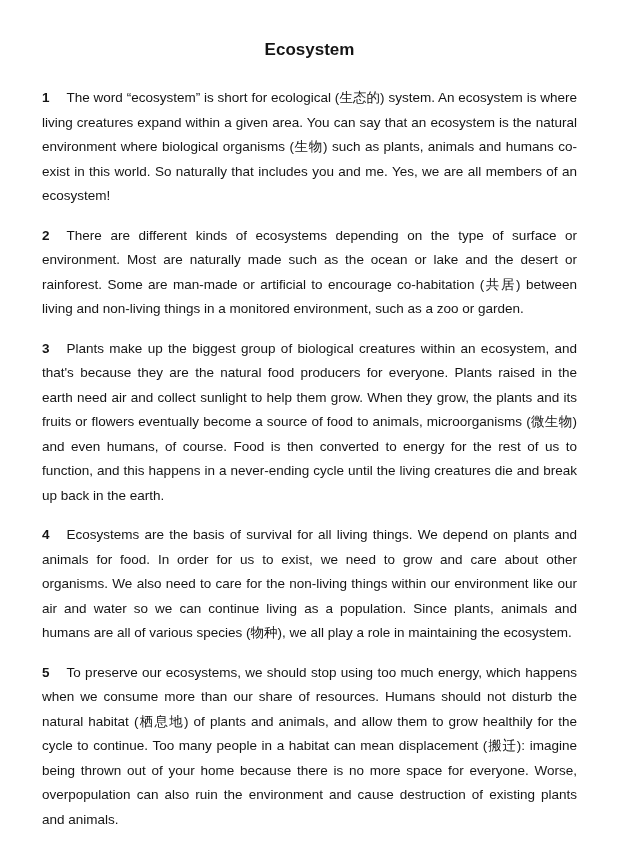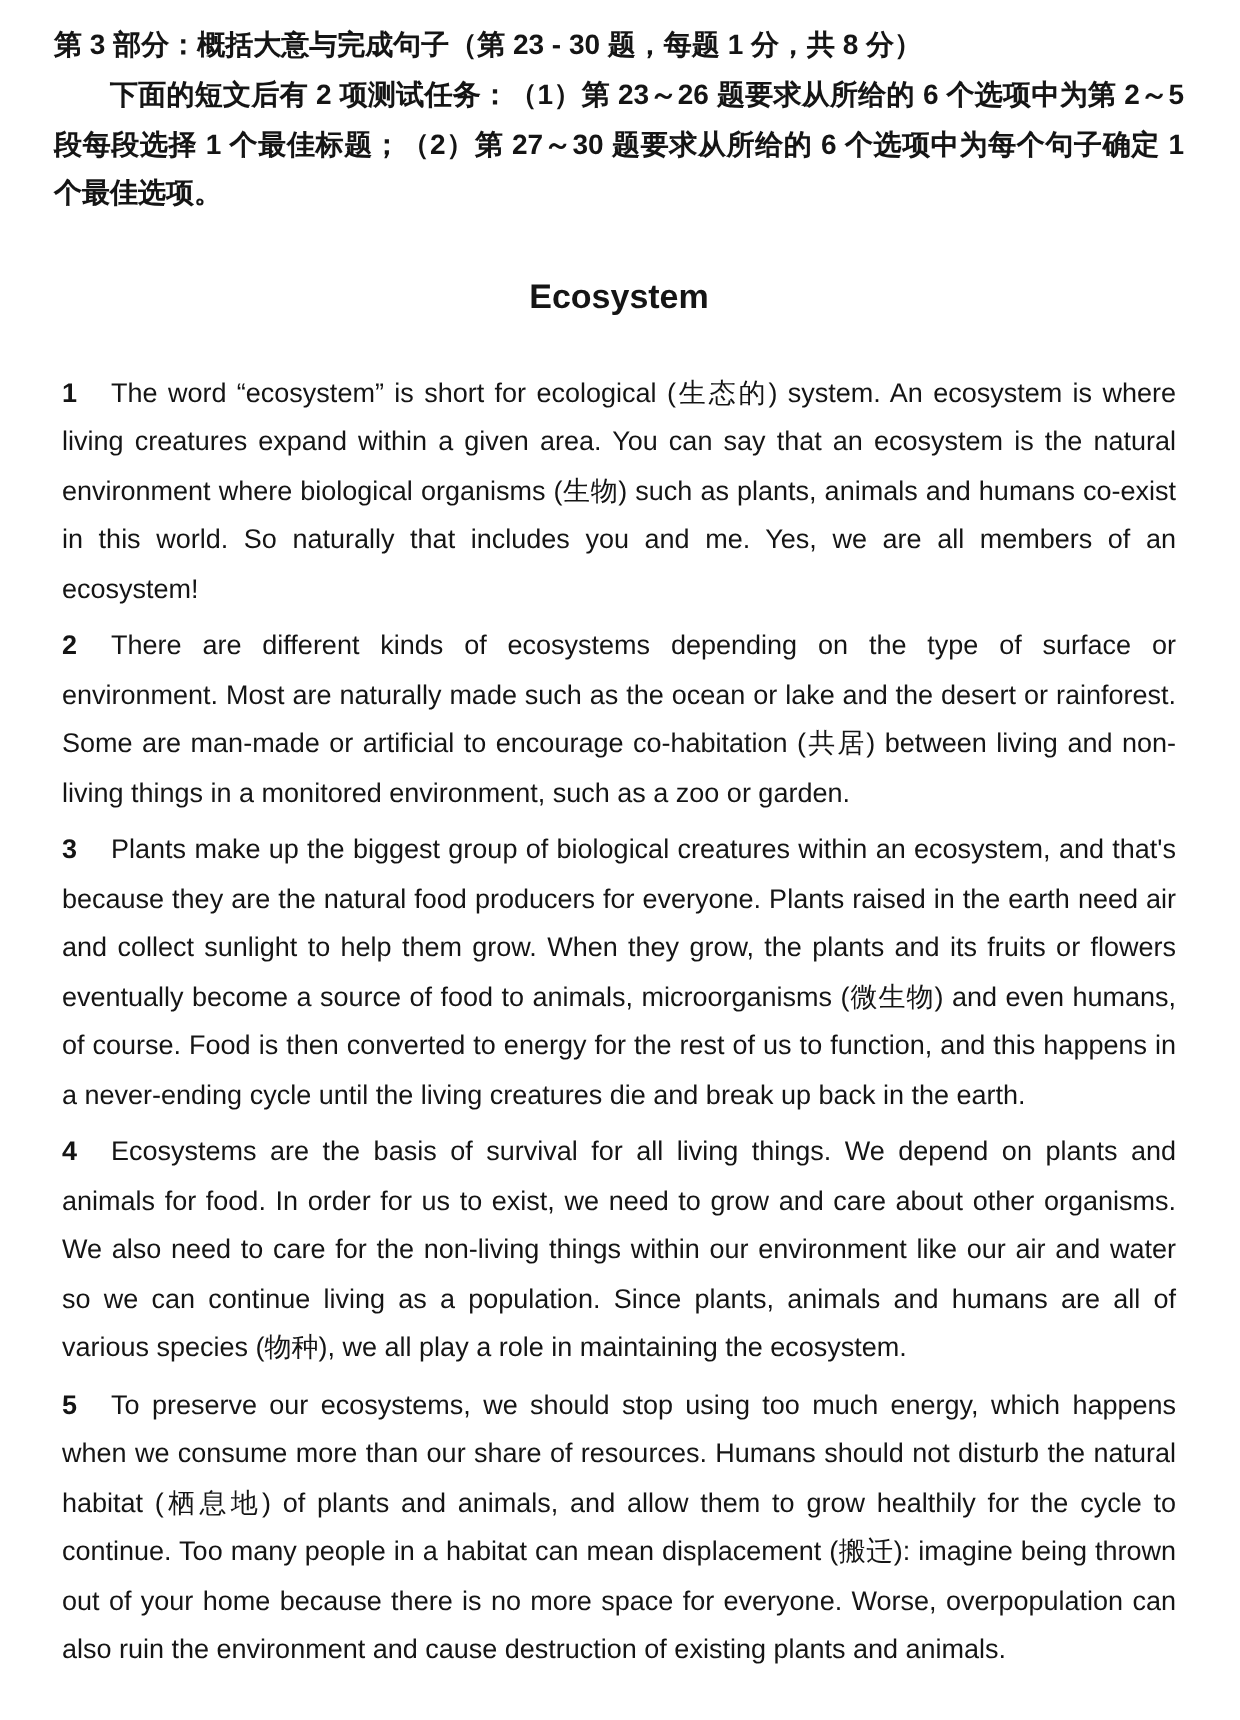--- a/index.html
+++ b/index.html
@@ -41,37 +41,33 @@
     font-size: 17px;
     font-weight: bold;
     text-align: center;
     line-height: 18px;
   }
   .passage {
     font-size: 13.5px;
     line-height: 24.5px;
   }
   .para {
-    margin: 4px;
+    margin: 15px;
     text-align: justify;
   }
   .para-num {
     font-weight: bold;
     margin-right: 17px;
   }
 </style>
 </head>
 <body>
 
 <div class="page">
 
-  <div class="header">
-    <p class="section-title">第 3 部分：概括大意与完成句子（第 23 - 30 题，每题 1 分，共 8 分）</p>
-    <p class="instructions">下面的短文后有 2 项测试任务：（1）第 23～26 题要求从所给的 6 个选项中为第 2～5 段每段选择 1 个最佳标题；（2）第 27～30 题要求从所给的 6 个选项中为每个句子确定 1 个最佳选项。</p>
-  </div>
 
   <h2 class="passage-title">Ecosystem</h2>
 
   <div class="passage">
 
     <p class="para">
       <span class="para-num">1</span><span class="para-text">The word “ecosystem” is short for ecological (生态的) system. An ecosystem is where living creatures expand within a given area. You can say that an ecosystem is the natural environment where biological organisms (生物) such as plants, animals and humans co-exist in this world. So naturally that includes you and me. Yes, we are all members of an ecosystem!</span>
     </p>
 
     <p class="para">

